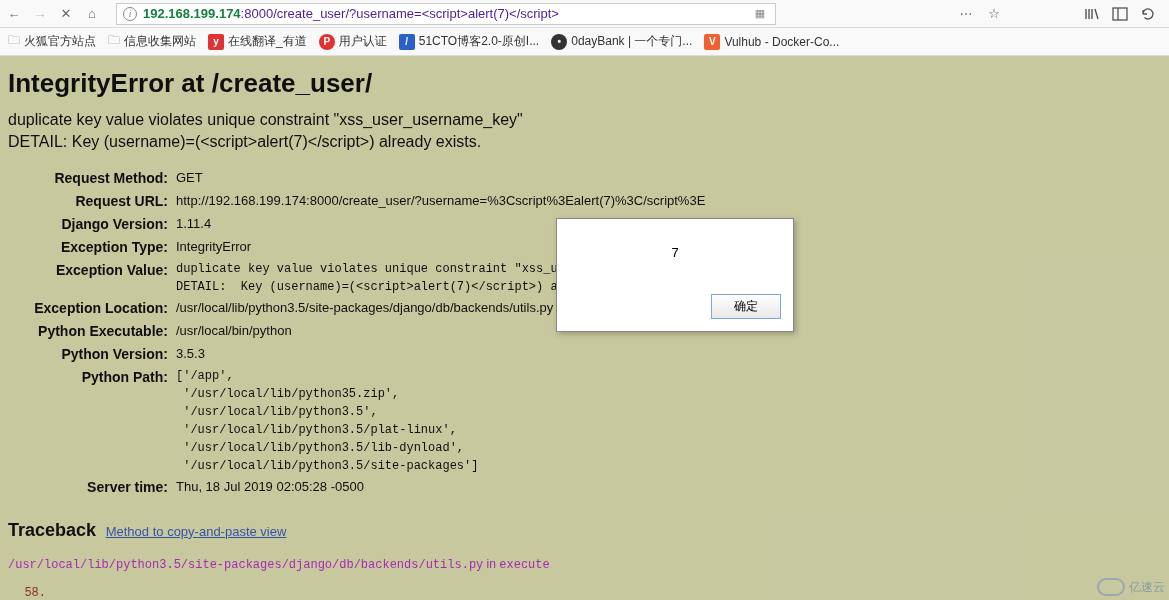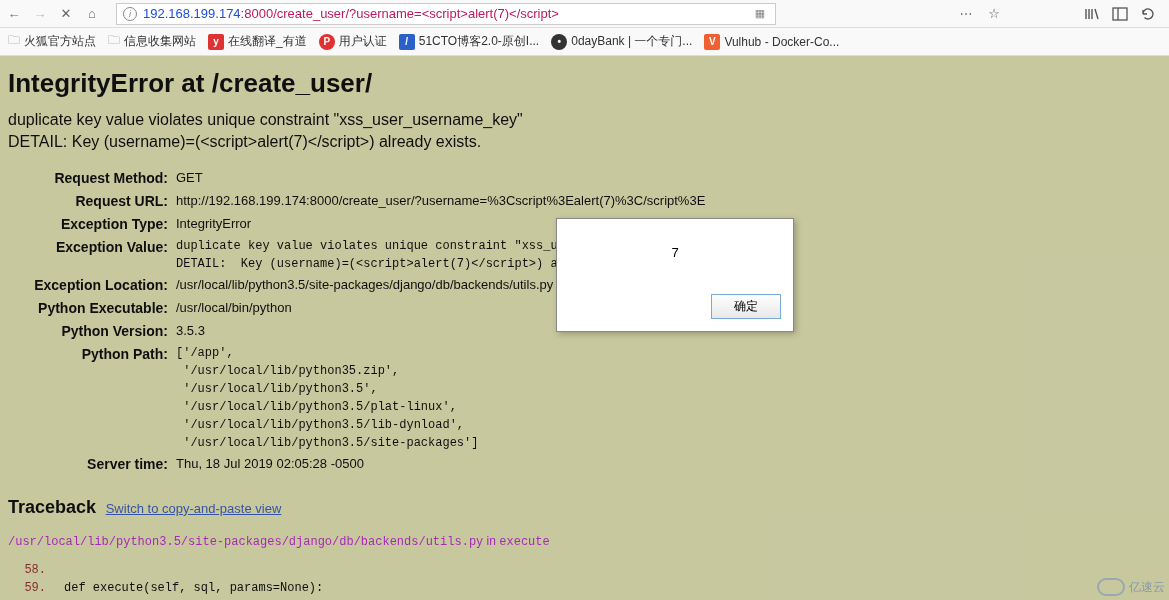--- a/index.html
+++ b/index.html
@@ -5,22 +5,22 @@
     * { margin: 0; padding: 0; box-sizing: border-box; }
     body { font-family: Arial, sans-serif; font-size: 13px; width: 1169px; height: 600px; overflow: hidden; position: relative; background: #fff; }
     
     
     .toolbar { display: flex; align-items: center; height: 28px; background: #f9f9f9; border-bottom: 1px solid #ddd; padding: 0 4px; gap: 6px; }
     .nav-btn { width: 20px; height: 20px; display: flex; align-items: center; justify-content: center; color: #666; cursor: pointer; }
     .nav-btn.disabled { color: #bbb; }
     .url-bar { flex: 1; display: flex; align-items: center; height: 22px; border: 1px solid #ccc; background: #fff; padding: 0 6px; margin: 0 8px; max-width: 660px; }
     .url-icon { width: 14px; height: 14px; border: 1px solid #888; border-radius: 50%; display: flex; align-items: center; justify-content: center; font-size: 9px; color: #888; margin-right: 6px; font-style: italic; }
     .url-text { flex: 1; font-size: 13px; }
-    .url-host { color: #1d4ed8; }
-    .url-path { color: #be185d; }
+    .url-host { color: #15803d; font-weight: bold; }
+    .url-path { color: #4c1d95; }
     .tb-right { display: flex; align-items: center; gap: 10px; margin-left: auto; padding-right: 8px; }
     .tb-icon { width: 18px; height: 18px; display: flex; align-items: center; justify-content: center; color: #555; }
     
     
     .bookmarks { display: flex; align-items: center; height: 28px; background: #f9f9f9; border-bottom: 1px solid #ddd; padding: 0 8px; gap: 12px; font-size: 12px; }
     .bm-item { display: flex; align-items: center; gap: 4px; color: #333; cursor: pointer; }
     .bm-icon { width: 16px; height: 16px; display: inline-flex; align-items: center; justify-content: center; border-radius: 2px; font-size: 10px; font-weight: bold; color: #fff; }
     .bm-folder { color: #888; }
     .bm-red { background: #d33; }
     .bm-redp { background: #e03030; border-radius: 50%; }
@@ -135,20 +135,24 @@
   <div class="info-table">
     <div class="info-row">
         <div class="info-label">Request Method:</div>
         <div class="info-val">GET</div>
       </div>
     <div class="info-row">
         <div class="info-label">Request URL:</div>
         <div class="info-val">http://192.168.199.174:8000/create_user/?username=%3Cscript%3Ealert(7)%3C/script%3E</div>
       </div>
     <div class="info-row">
+        <div class="info-label">Django Version:</div>
+        <div class="info-val">1.11.4</div>
+      </div>
+    <div class="info-row">
         <div class="info-label">Exception Type:</div>
         <div class="info-val">IntegrityError</div>
       </div>
     <div class="info-row">
         <div class="info-label">Exception Value:</div>
         <div class="info-val mono">duplicate key value violates unique constraint "xss_user_username_key"
 DETAIL:  Key (username)=(&lt;script&gt;alert(7)&lt;/script&gt;) already exists.</div>
       </div>
     <div class="info-row">
         <div class="info-label">Exception Location:</div>
@@ -172,21 +176,21 @@
  '/usr/local/lib/python3.5/site-packages']</div>
       </div>
     <div class="info-row">
         <div class="info-label">Server time:</div>
         <div class="info-val">Thu, 18 Jul 2019 02:05:28 -0500</div>
       </div>
   </div>
 
   <div class="tb-section">
     <h2>Traceback</h2>
-    <a class="tb-link">Switch to copy-and-paste view</a>
+    <a class="tb-link">Method to copy-and-paste view</a>
     <div class="tb-file">
       <span>/usr/local/lib/python3.5/site-packages/django/db/backends/utils.py</span><span class="kw"> in </span><span>execute</span>
     </div>
     <div class="code-block">
       <div class="code-line">
           <span class="lineno">58.</span>
           <span></span>
         </div>
       <div class="code-line">
           <span class="lineno">59.</span>

